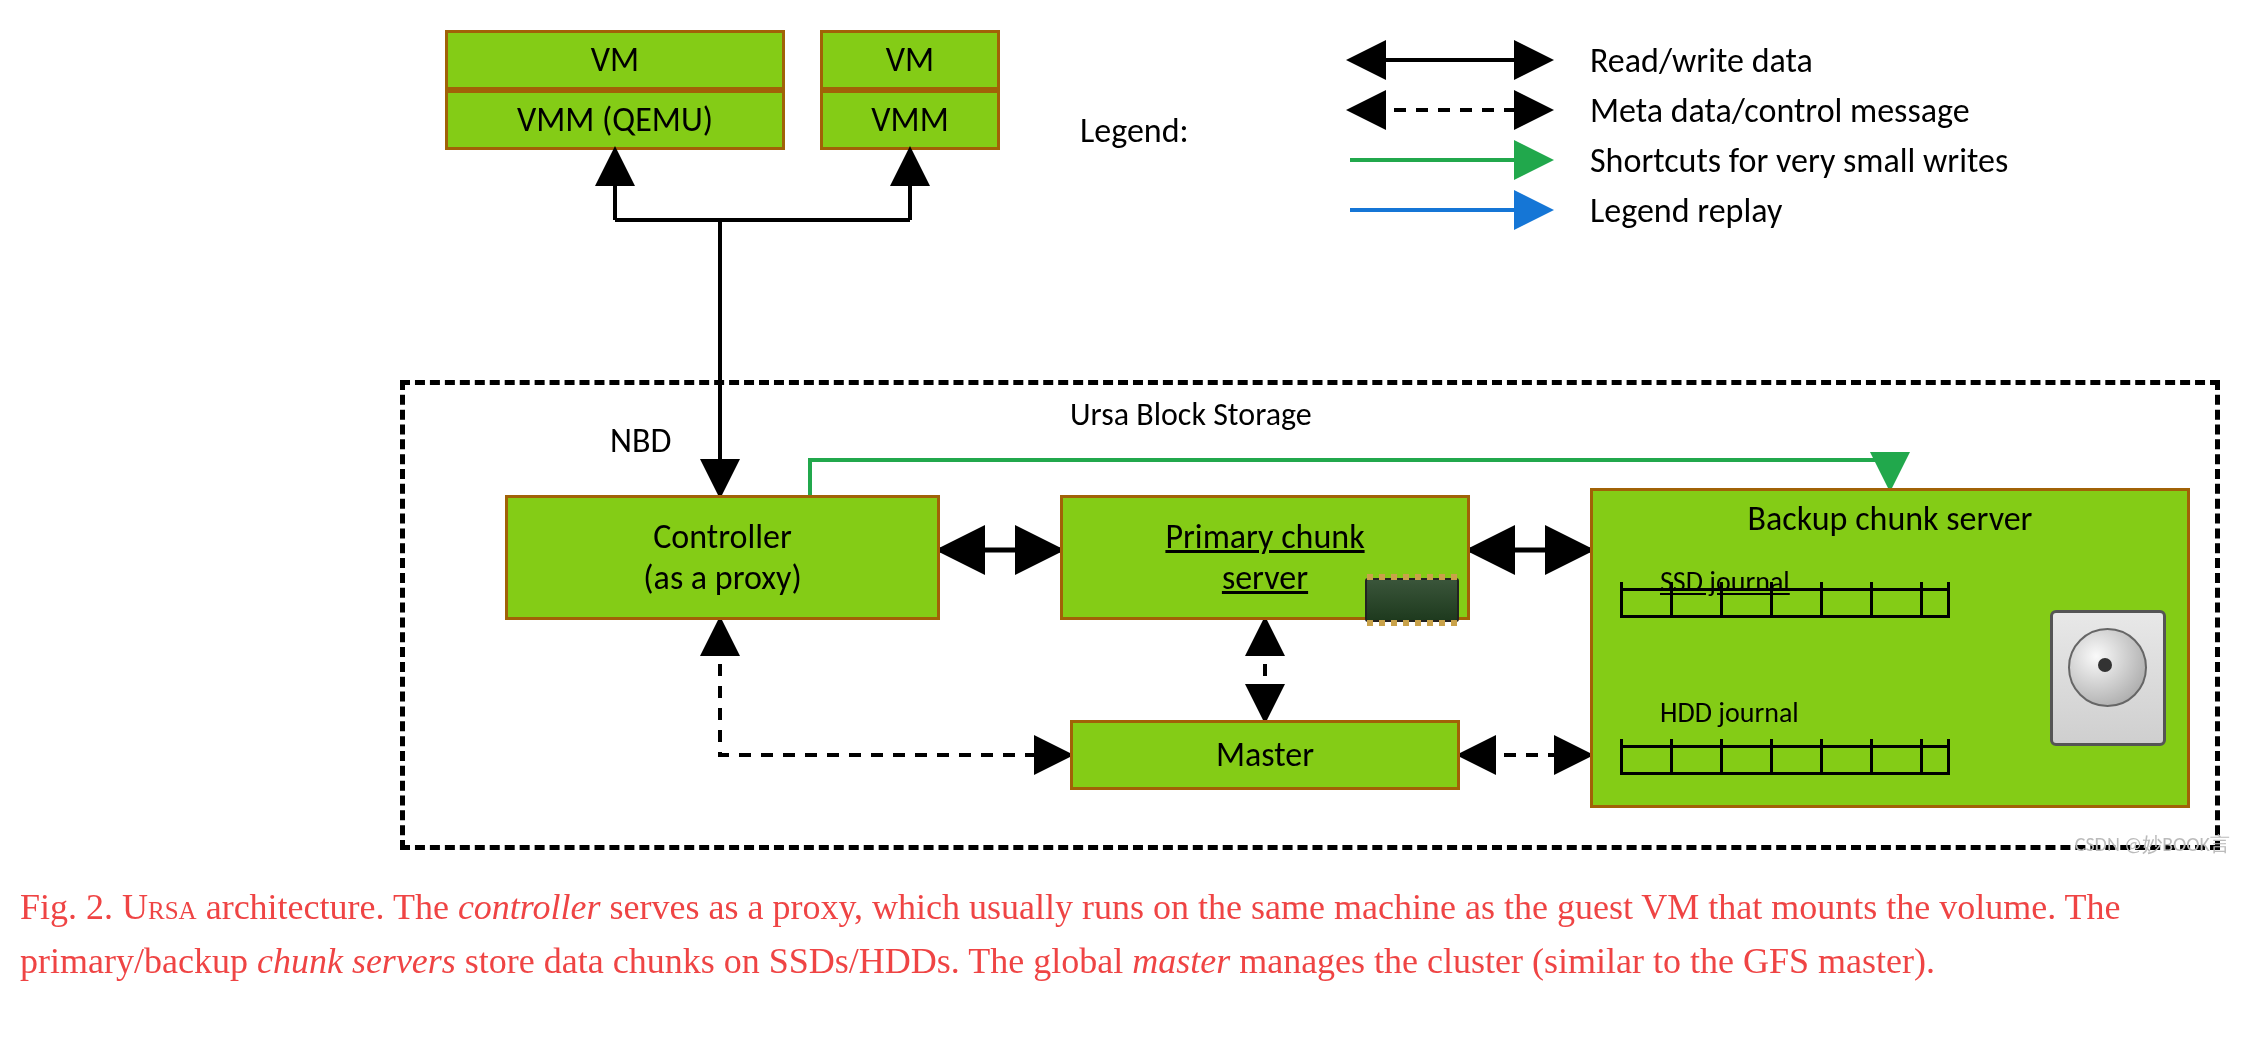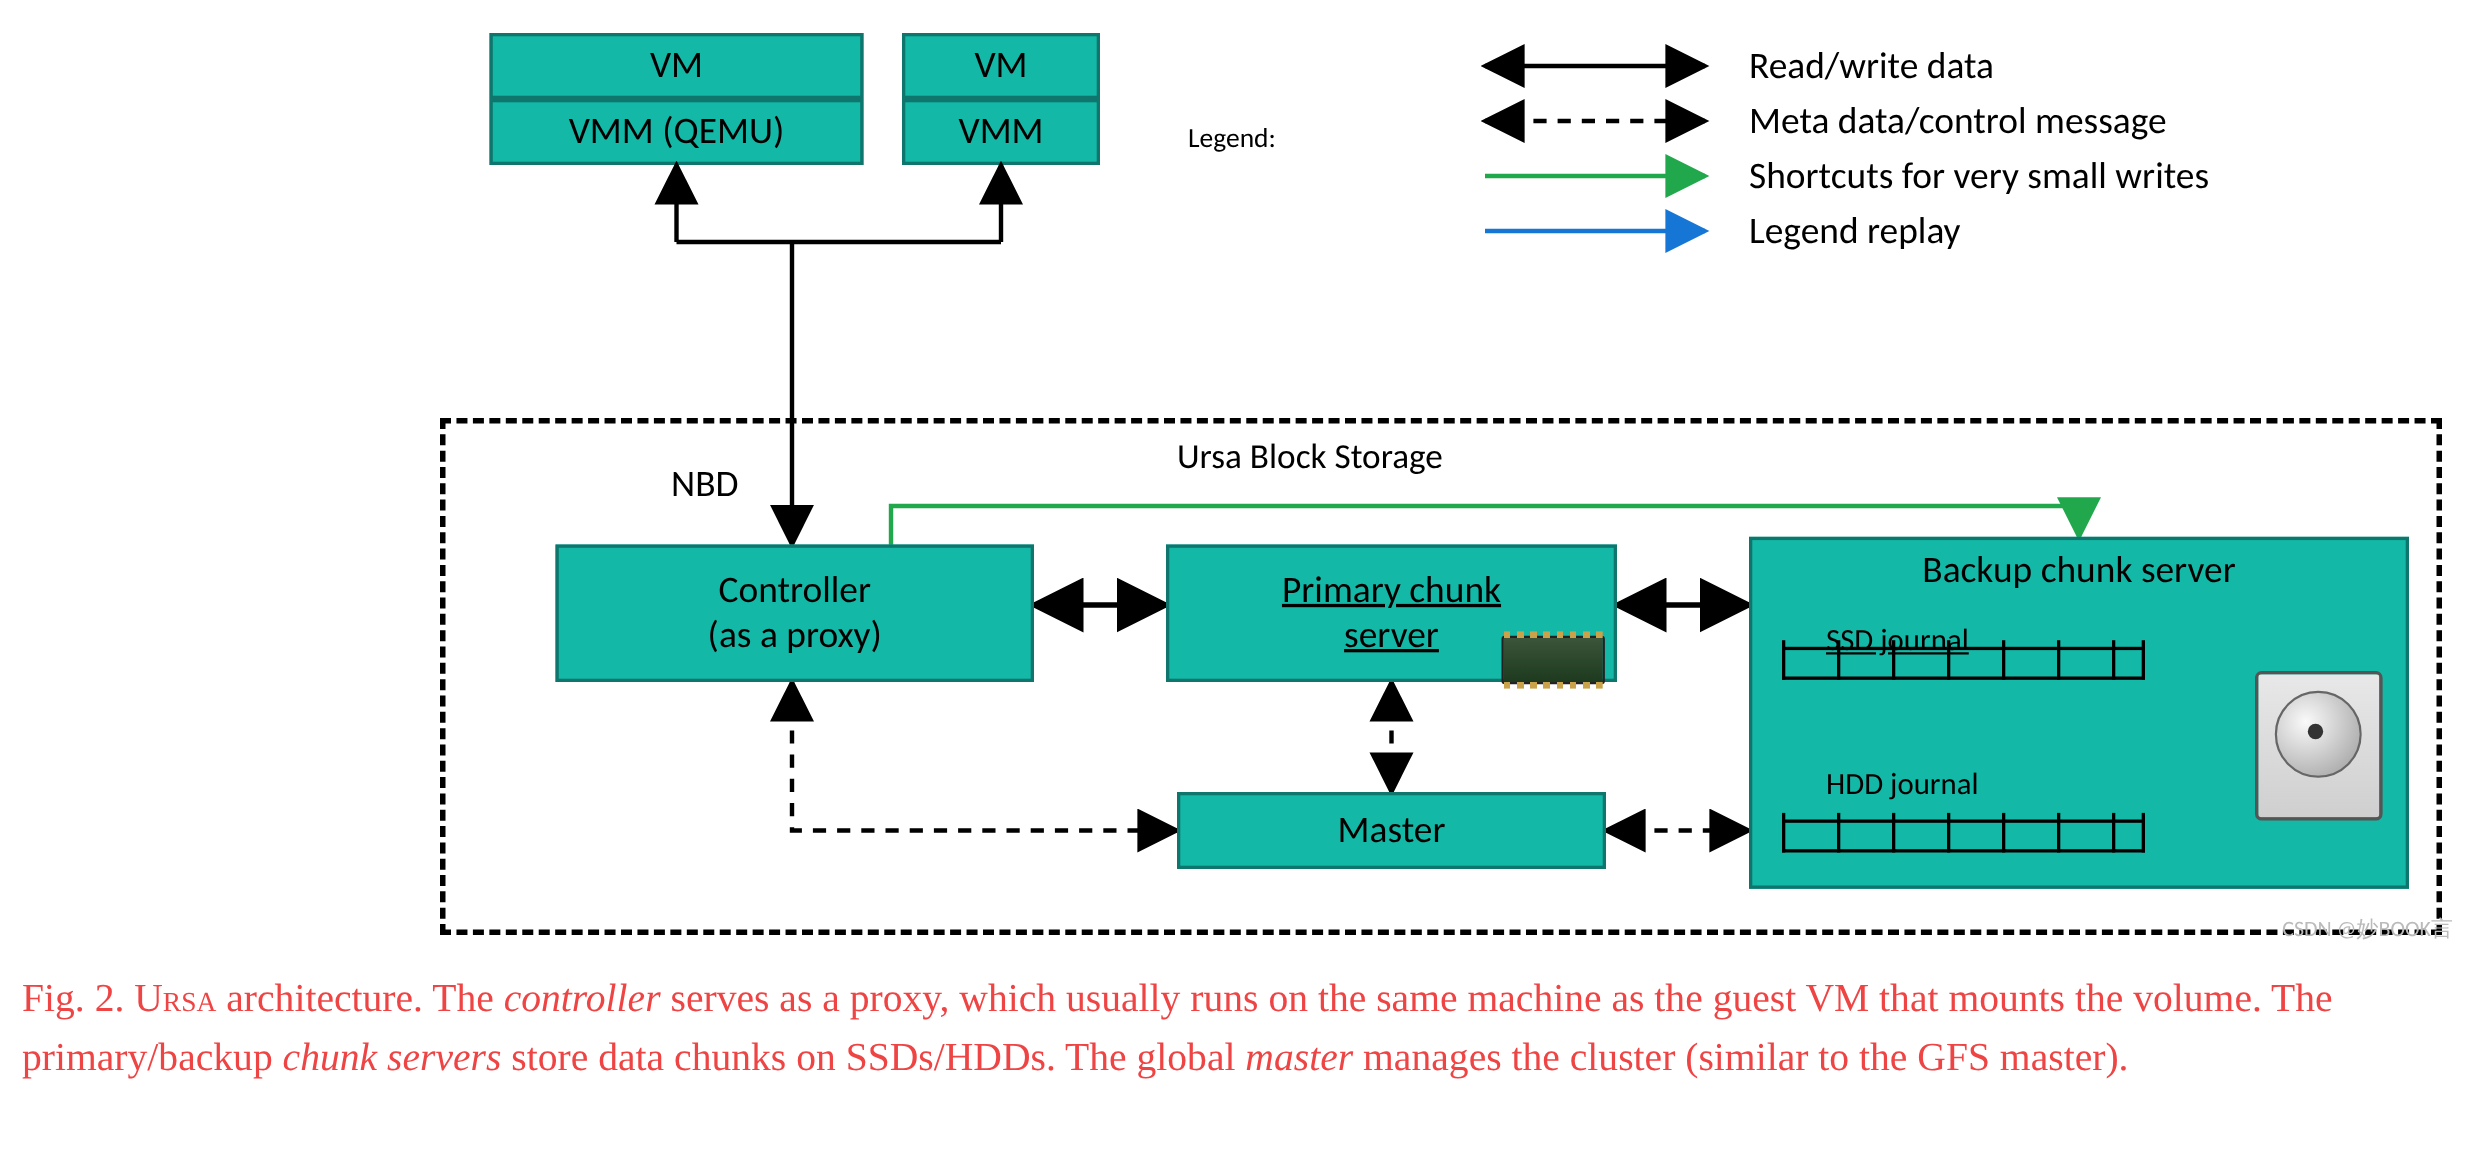--- a/index.html
+++ b/index.html
@@ -11,22 +11,22 @@
     width: 2261px;
     box-sizing: border-box;
   }
   .canvas {
     position: relative;
     width: 2220px;
     height: 840px;
   }
   .box {
     position: absolute;
-    border: 3px solid #0f766e;
-    background: #14b8a6;
+    border: 3px solid #a16207;
+    background: #84cc16;
     display: flex;
     align-items: center;
     justify-content: center;
     font-size: 34px;
     box-sizing: border-box;
     text-align: center;
     line-height: 1.2;
   }
   .dashed-container {
     position: absolute;
@@ -145,21 +145,21 @@
     <span>VMM (QEMU)</span>
   </div>
 
   <div class="box" style="left:800px; top:10px; width:180px; height:60px;">
     <span>VM</span>
   </div>
   <div class="box" style="left:800px; top:70px; width:180px; height:60px;">
     <span>VMM</span>
   </div>
 
-  <div class="label" style="left:1060px; top:90px; font-size:25px;">Legend:</div>
+  <div class="label" style="left:1060px; top:90px; font-size:34px;">Legend:</div>
 
   <svg class="overlay" width="2220" height="840">
     <defs>
       <marker id="ah-black" markerWidth="12" markerHeight="12" refX="9" refY="5" orient="auto">
         <path d="M0,0 L10,5 L0,10 Z" fill="#000"></path>
       </marker>
       <marker id="ah-black-rev" markerWidth="12" markerHeight="12" refX="1" refY="5" orient="auto">
         <path d="M10,0 L0,5 L10,10 Z" fill="#000"></path>
       </marker>
       <marker id="ah-green" markerWidth="12" markerHeight="12" refX="9" refY="5" orient="auto">

